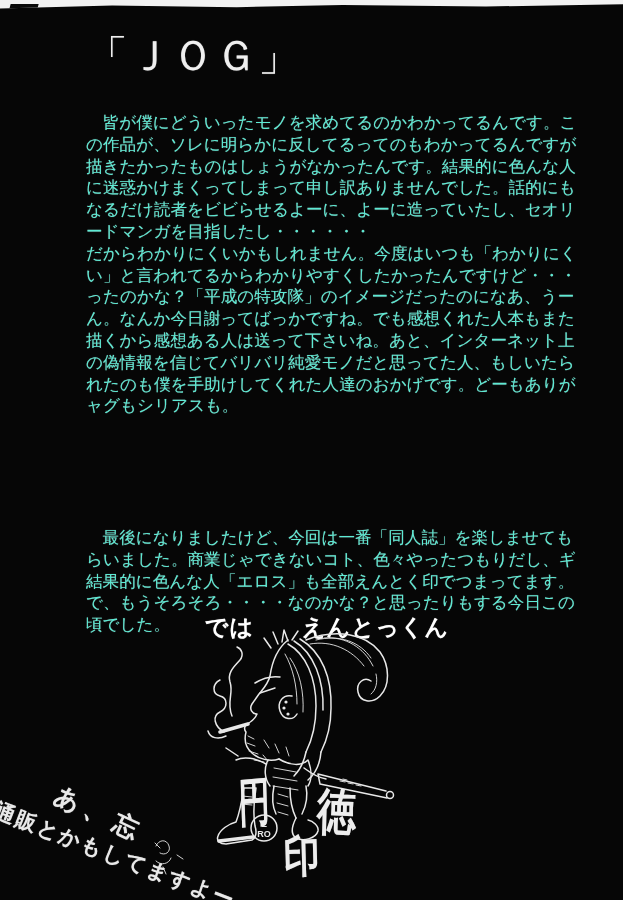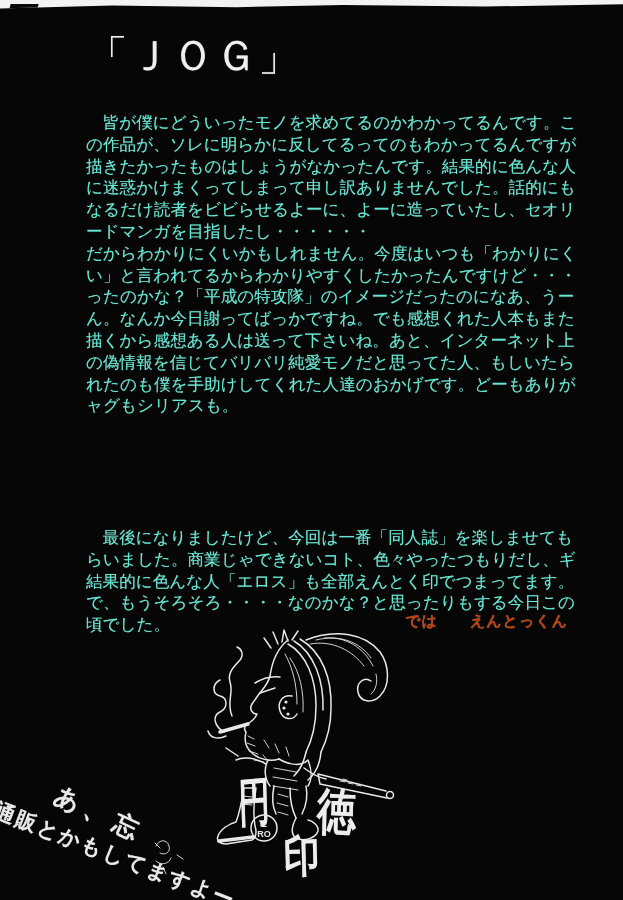--- a/index.html
+++ b/index.html
@@ -30,22 +30,22 @@
     position:absolute;left:86px;width:492px;
     font-size:16.6px;line-height:21.8px;
     color:#5eead4;
     text-shadow:0 0 1px rgba(230,230,230,.45);
   }
   .para .line{white-space:pre;height:21.8px;overflow:visible;}
   #para1{top:112px;}
   #para2{top:508px;margin-top:19px;}
   .signature{
     position:absolute;left:86px;top:612px;width:482px;
-    text-align:right;font-size:15px;font-weight:600;letter-spacing:1px;
-    color:#c2410c;white-space:pre;
+    text-align:center;font-size:23px;font-weight:600;letter-spacing:1px;
+    color:#ffffff;white-space:pre;
     text-shadow:0 0 1px rgba(230,230,230,.45);
   }
   
   .illus{position:absolute;left:140px;top:628px;}
   .illus path,.illus line,.illus circle{
     stroke:#e8e8e8;fill:none;stroke-width:1.5;
     stroke-linecap:round;stroke-linejoin:round;
   }
   .illus .fat{stroke-width:3.6;}
   .illus .thin{stroke-width:.9;}

